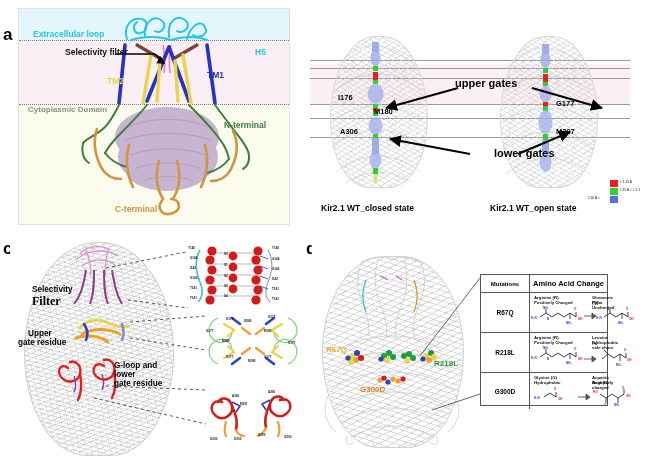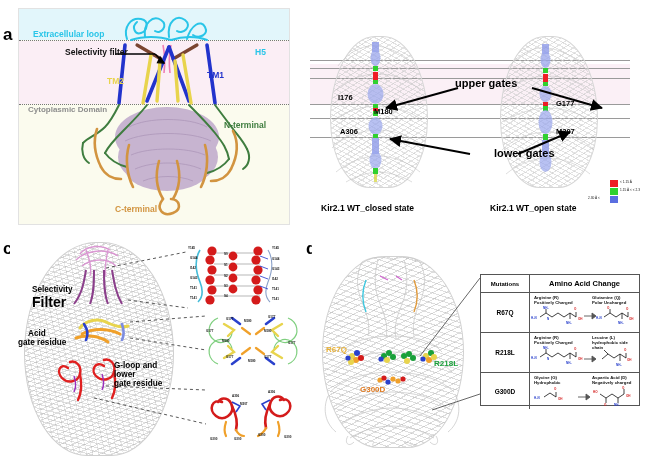--- a/index.html
+++ b/index.html
@@ -309,23 +309,23 @@
         <path d="M80 124 C72 118 66 128 72 134 C78 140 88 138 90 130 C92 122 86 116 80 118"></path>
         <path d="M90 130 C92 140 92 148 88 156"></path>
       </g>
       <g stroke="#9b2fbf" stroke-width="1.4" fill="none">
         <path d="M50 134 C52 140 52 146 50 150"></path>
         <path d="M78 132 C80 138 80 144 78 148"></path>
       </g>
     </svg>
 
     <div class="lbl" style="left:22px;top:48px;font-size:8.2px;color:#000;">Selectivity</div>
-    <div class="lbl" style="left:22px;top:57px;font-size:14px;color:#000;">Filter</div>
-
-    <div class="lbl" style="left:18px;top:92px;font-size:8.2px;color:#000;">Acid</div>
+    <div class="lbl" style="left:22px;top:57px;font-size:12px;color:#000;font-family:Liberation Serif, serif;">Filter</div>
+
+    <div class="lbl" style="left:18px;top:92px;font-size:8.2px;color:#000;">Upper</div>
     <div class="lbl" style="left:8px;top:101px;font-size:8.2px;color:#000;">gate residue</div>
 
     <div class="lbl" style="left:104px;top:124px;font-size:8.2px;color:#000;">G-loop and</div>
     <div class="lbl" style="left:104px;top:133px;font-size:8.2px;color:#000;">lower</div>
     <div class="lbl" style="left:104px;top:142px;font-size:8.2px;color:#000;">gate residue</div>
 
     <svg style="position:absolute;left:0;top:0;" width="300" height="222">
       <g stroke="#444" stroke-width="0.9" stroke-dasharray="3,3" fill="none">
         <path d="M96 30 L176 14"></path>
         <path d="M118 62 L178 70"></path>
@@ -539,21 +539,21 @@
     <div class="lbl" style="left:122px;top:122px;font-size:8px;color:#19a03a;">R218L</div>
     <div class="lbl" style="left:48px;top:148px;font-size:8px;color:#e07a20;">G300D</div>
 
     <svg style="position:absolute;left:0;top:0;" width="336" height="222">
       <g stroke="#555" stroke-width="0.9" fill="none">
         <path d="M108 118 L168 40"></path>
         <path d="M120 172 L168 156"></path>
       </g>
     </svg>
 
-    <div class="mutTable" style="left:168px;top:36px;width:160px;height:132px;">
+    <div class="mutTable" style="left:168px;top:36px;width:128px;height:132px;">
       <div class="mtHead">
         <div class="c1">Mutations</div>
         <div class="c2">Amino Acid Change</div>
       </div>
 
       <div class="mtRow" style="height:39px;">
         <div class="c1">R67Q</div>
         <div class="c2">
           <div class="aaCap" style="left:4px;top:2px;">Arginine (R)</div>
           <div class="aaCap" style="left:4px;top:7px;">Positively Charged</div>

